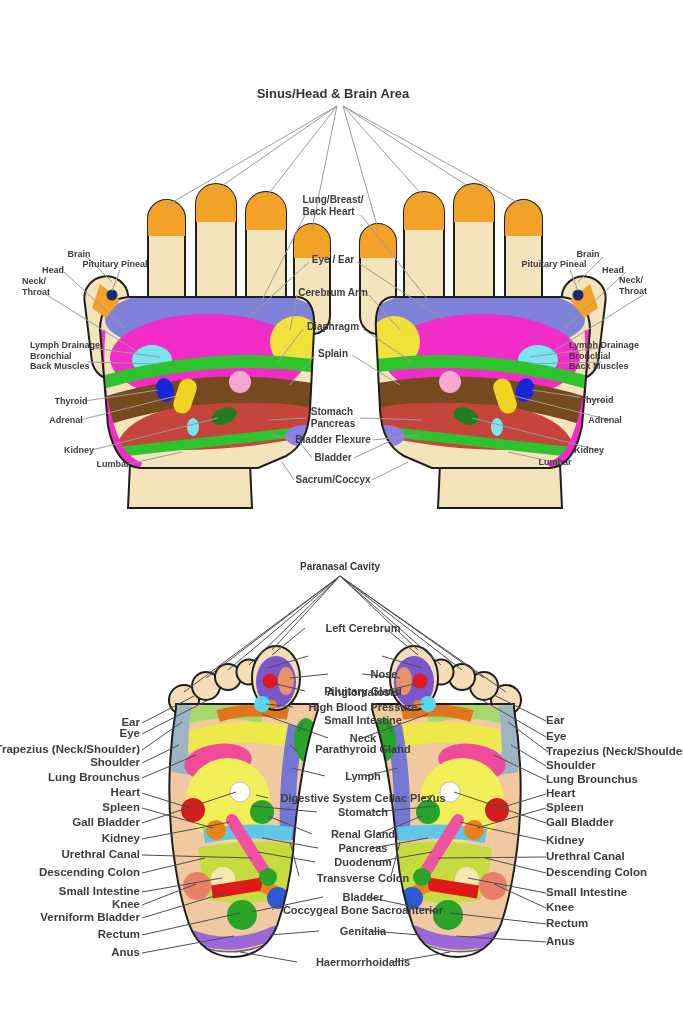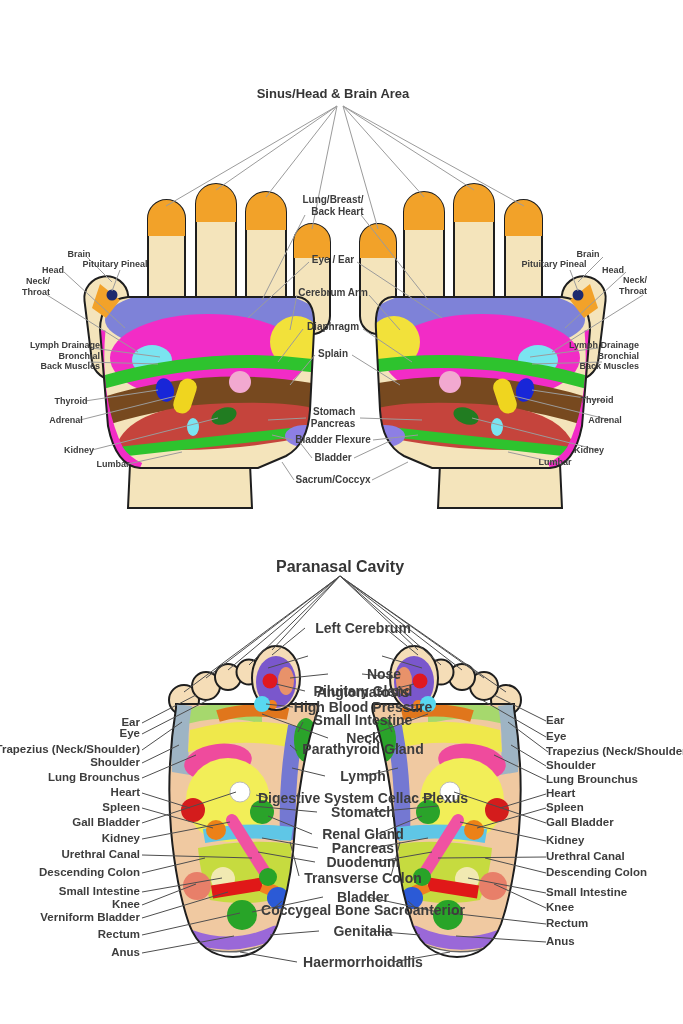--- a/index.html
+++ b/index.html
@@ -1,24 +1,24 @@
 <!DOCTYPE html>
 <html><head>
 <meta charset="utf-8">
 <style>
   html,body{margin:0;padding:0;background:#ffffff;}
   .canvas{position:relative;width:683px;height:1024px;background:#ffffff;overflow:hidden;
           font-family:"Liberation Sans",sans-serif;color:#3d3d3d;}
   .art{position:absolute;left:0;top:0;z-index:0;}
   .lbl{position:absolute;z-index:2;font-weight:600;white-space:pre-line;line-height:1.18;}
-  .ctr{transform:translate(-50%,-50%);text-align:right;}
+  .ctr{transform:translate(-50%,-50%);text-align:left;}
   .title{font-size:13px;font-weight:700;color:#353535;}
   .hc{font-size:10px;}          
   .hs{font-size:9px;}           
-  .fc{font-size:14px;padding-left:36px;}          
+  .fc{font-size:11px;padding-left:36px;}          
   .fl{font-size:11.5px;transform:translateY(-50%);text-align:right;right:543px;white-space:nowrap;}
   .fr{font-size:11.5px;transform:translateY(-50%);left:546px;white-space:nowrap;}
 </style>
 </head>
 <body>
 
 <div class="canvas">
 
 <svg class="art" width="683" height="1024" viewBox="0 0 683 1024">
   <defs>
@@ -324,21 +324,21 @@
 <div class="lbl ctr hs" style="left:633px;top:286px;">Neck/
 Throat</div>
 <div class="lbl ctr hs" style="left:604px;top:356px;">Lymph Drainage
 Bronchial
 Back Muscles</div>
 <div class="lbl ctr hs" style="left:597px;top:400px;">Thyroid</div>
 <div class="lbl ctr hs" style="left:605px;top:420px;">Adrenal</div>
 <div class="lbl ctr hs" style="left:589px;top:450px;">Kidney</div>
 <div class="lbl ctr hs" style="left:555px;top:462px;">Lumbar</div>
 
-<div class="lbl ctr title" style="left:340px;top:567px;font-size:16px;">Paranasal Cavity</div>
+<div class="lbl ctr title" style="left:340px;top:567px;font-size:10px;">Paranasal Cavity</div>
 
 <div class="lbl ctr fc" style="left:345px;top:628px;">Left Cerebrum</div>
 <div class="lbl ctr fc" style="left:345px;top:692px;">Angiomatosis</div>
 <div class="lbl ctr fc" style="left:345px;top:674px;margin-left:21px;">Nose</div>
 <div class="lbl ctr fc" style="left:345px;top:691px;">Piluitary Gland</div>
 <div class="lbl ctr fc" style="left:345px;top:707px;">High Blood Pressure</div>
 <div class="lbl ctr fc" style="left:345px;top:720px;">Small Intestine</div>
 <div class="lbl ctr fc" style="left:345px;top:738px;">Neck</div>
 <div class="lbl ctr fc" style="left:345px;top:749px;">Parathyroid Gland</div>
 <div class="lbl ctr fc" style="left:345px;top:776px;">Lymph</div>

